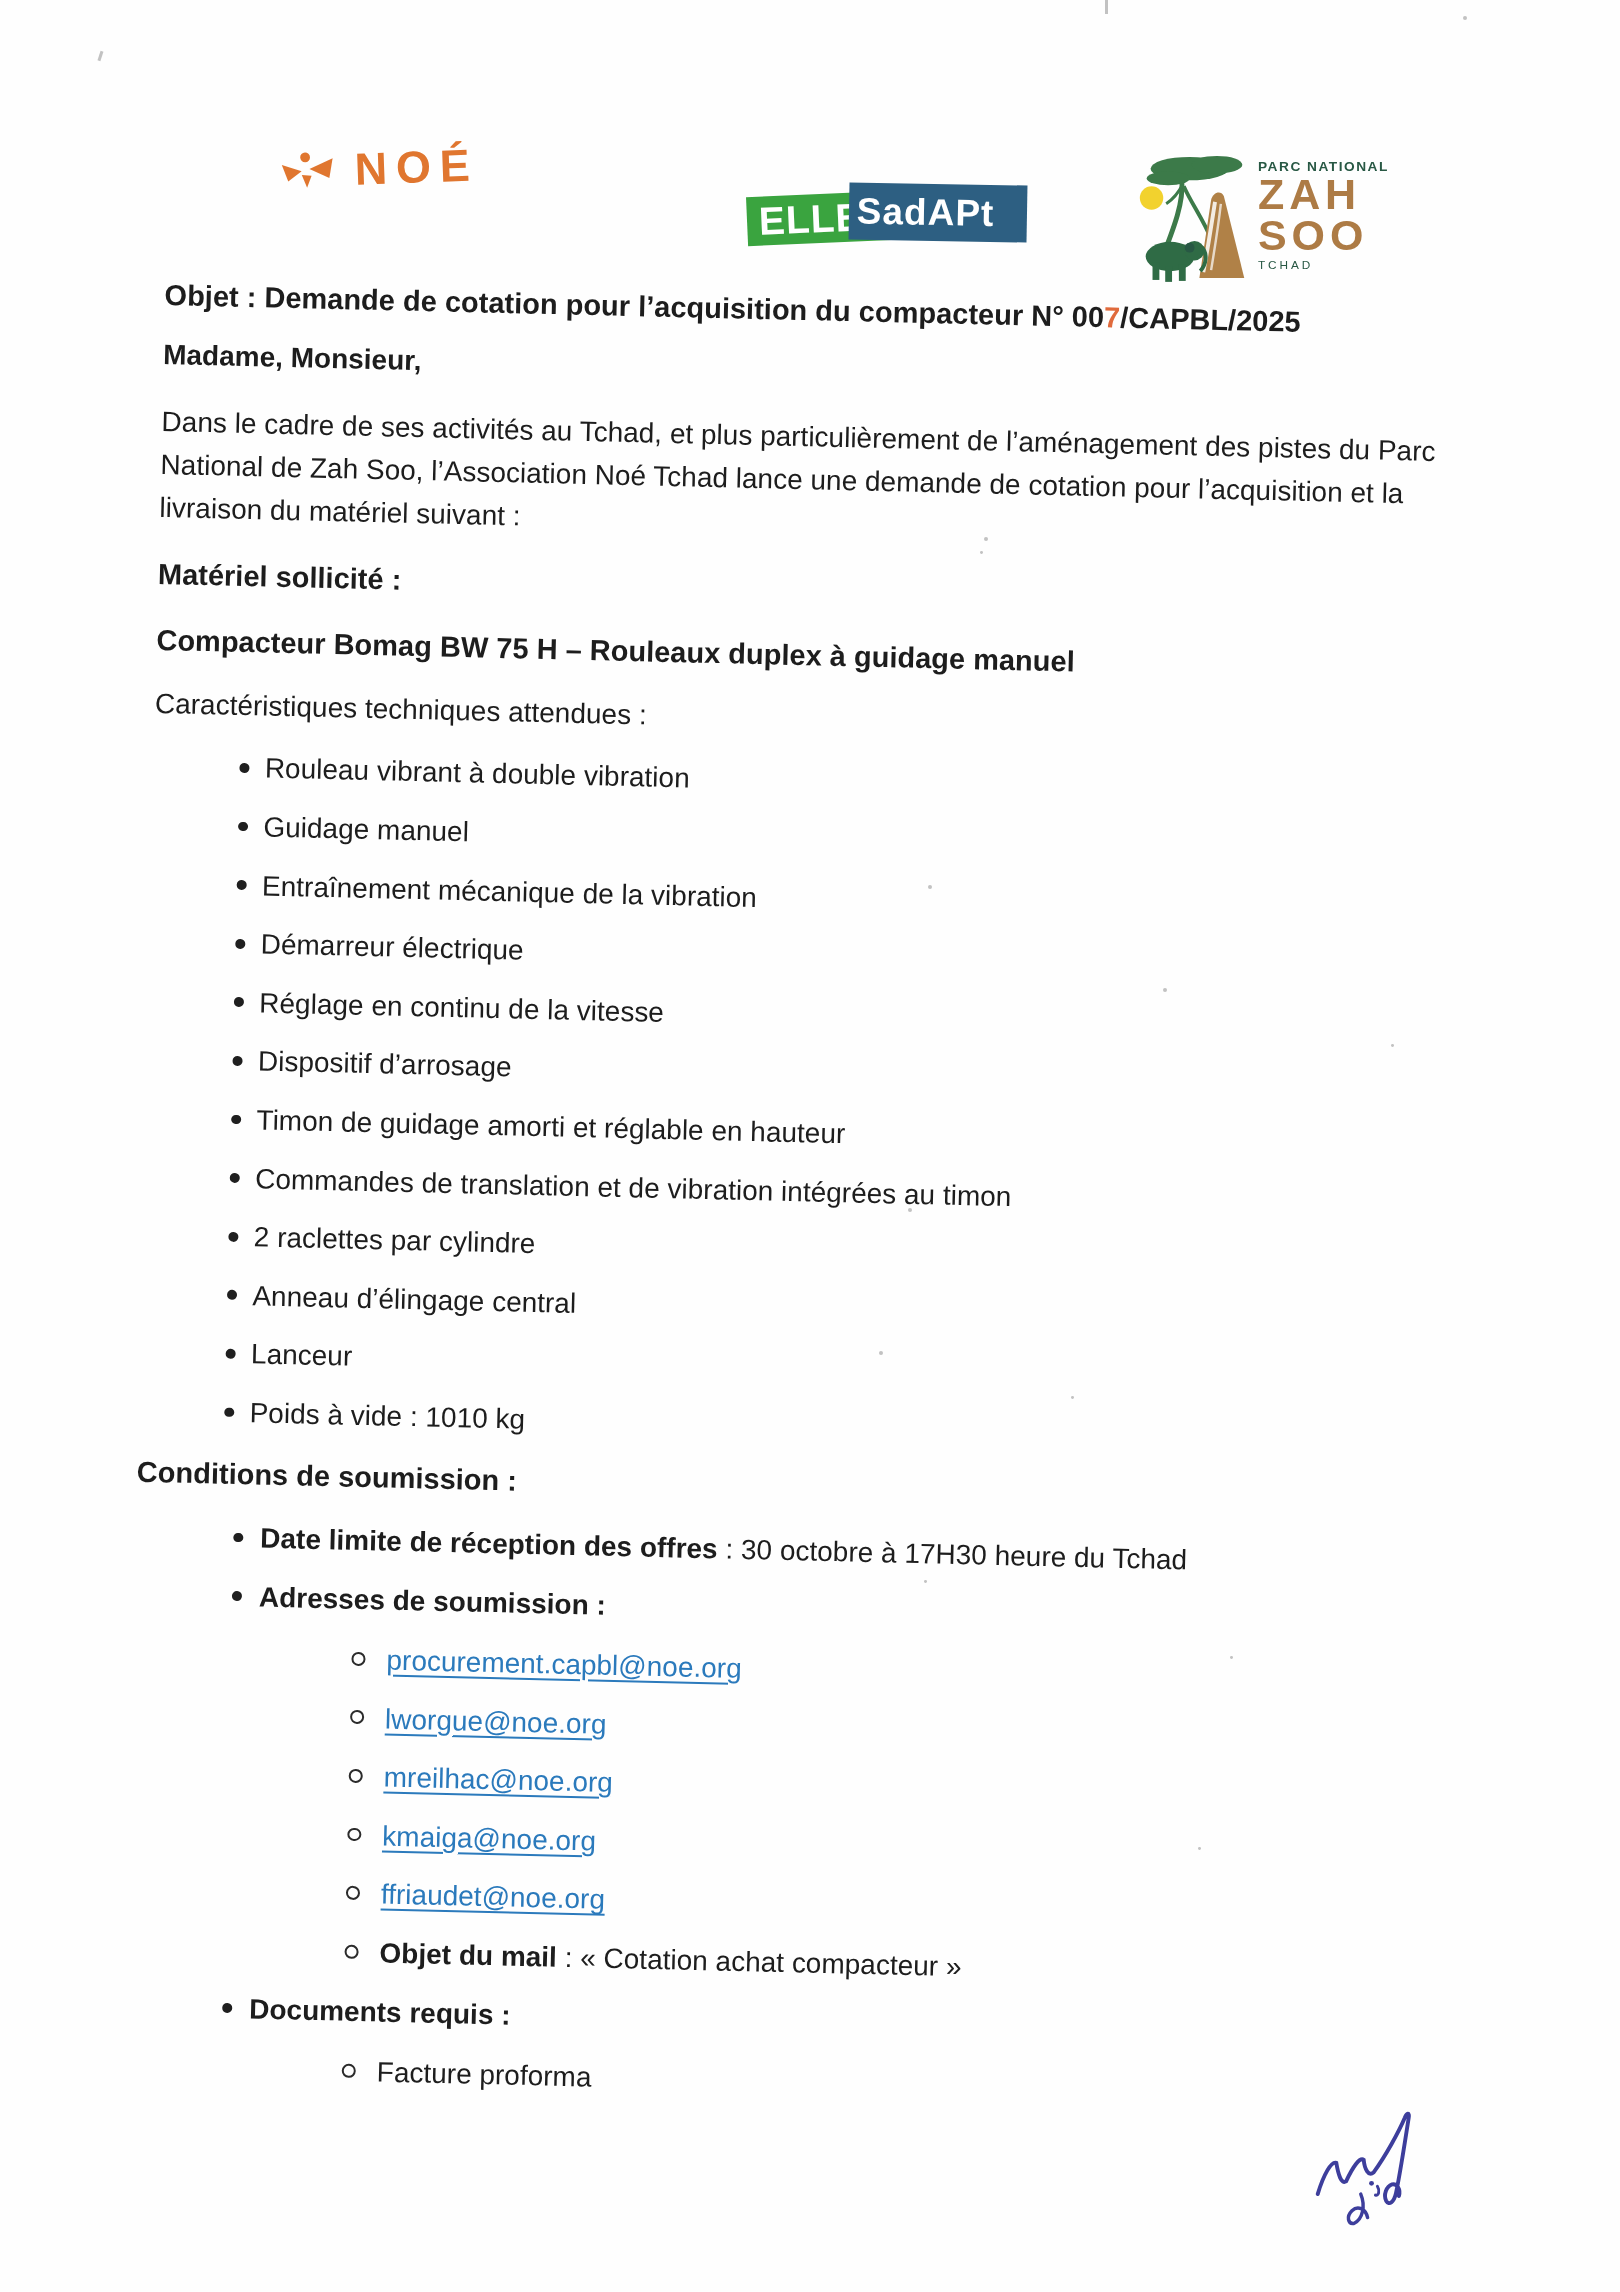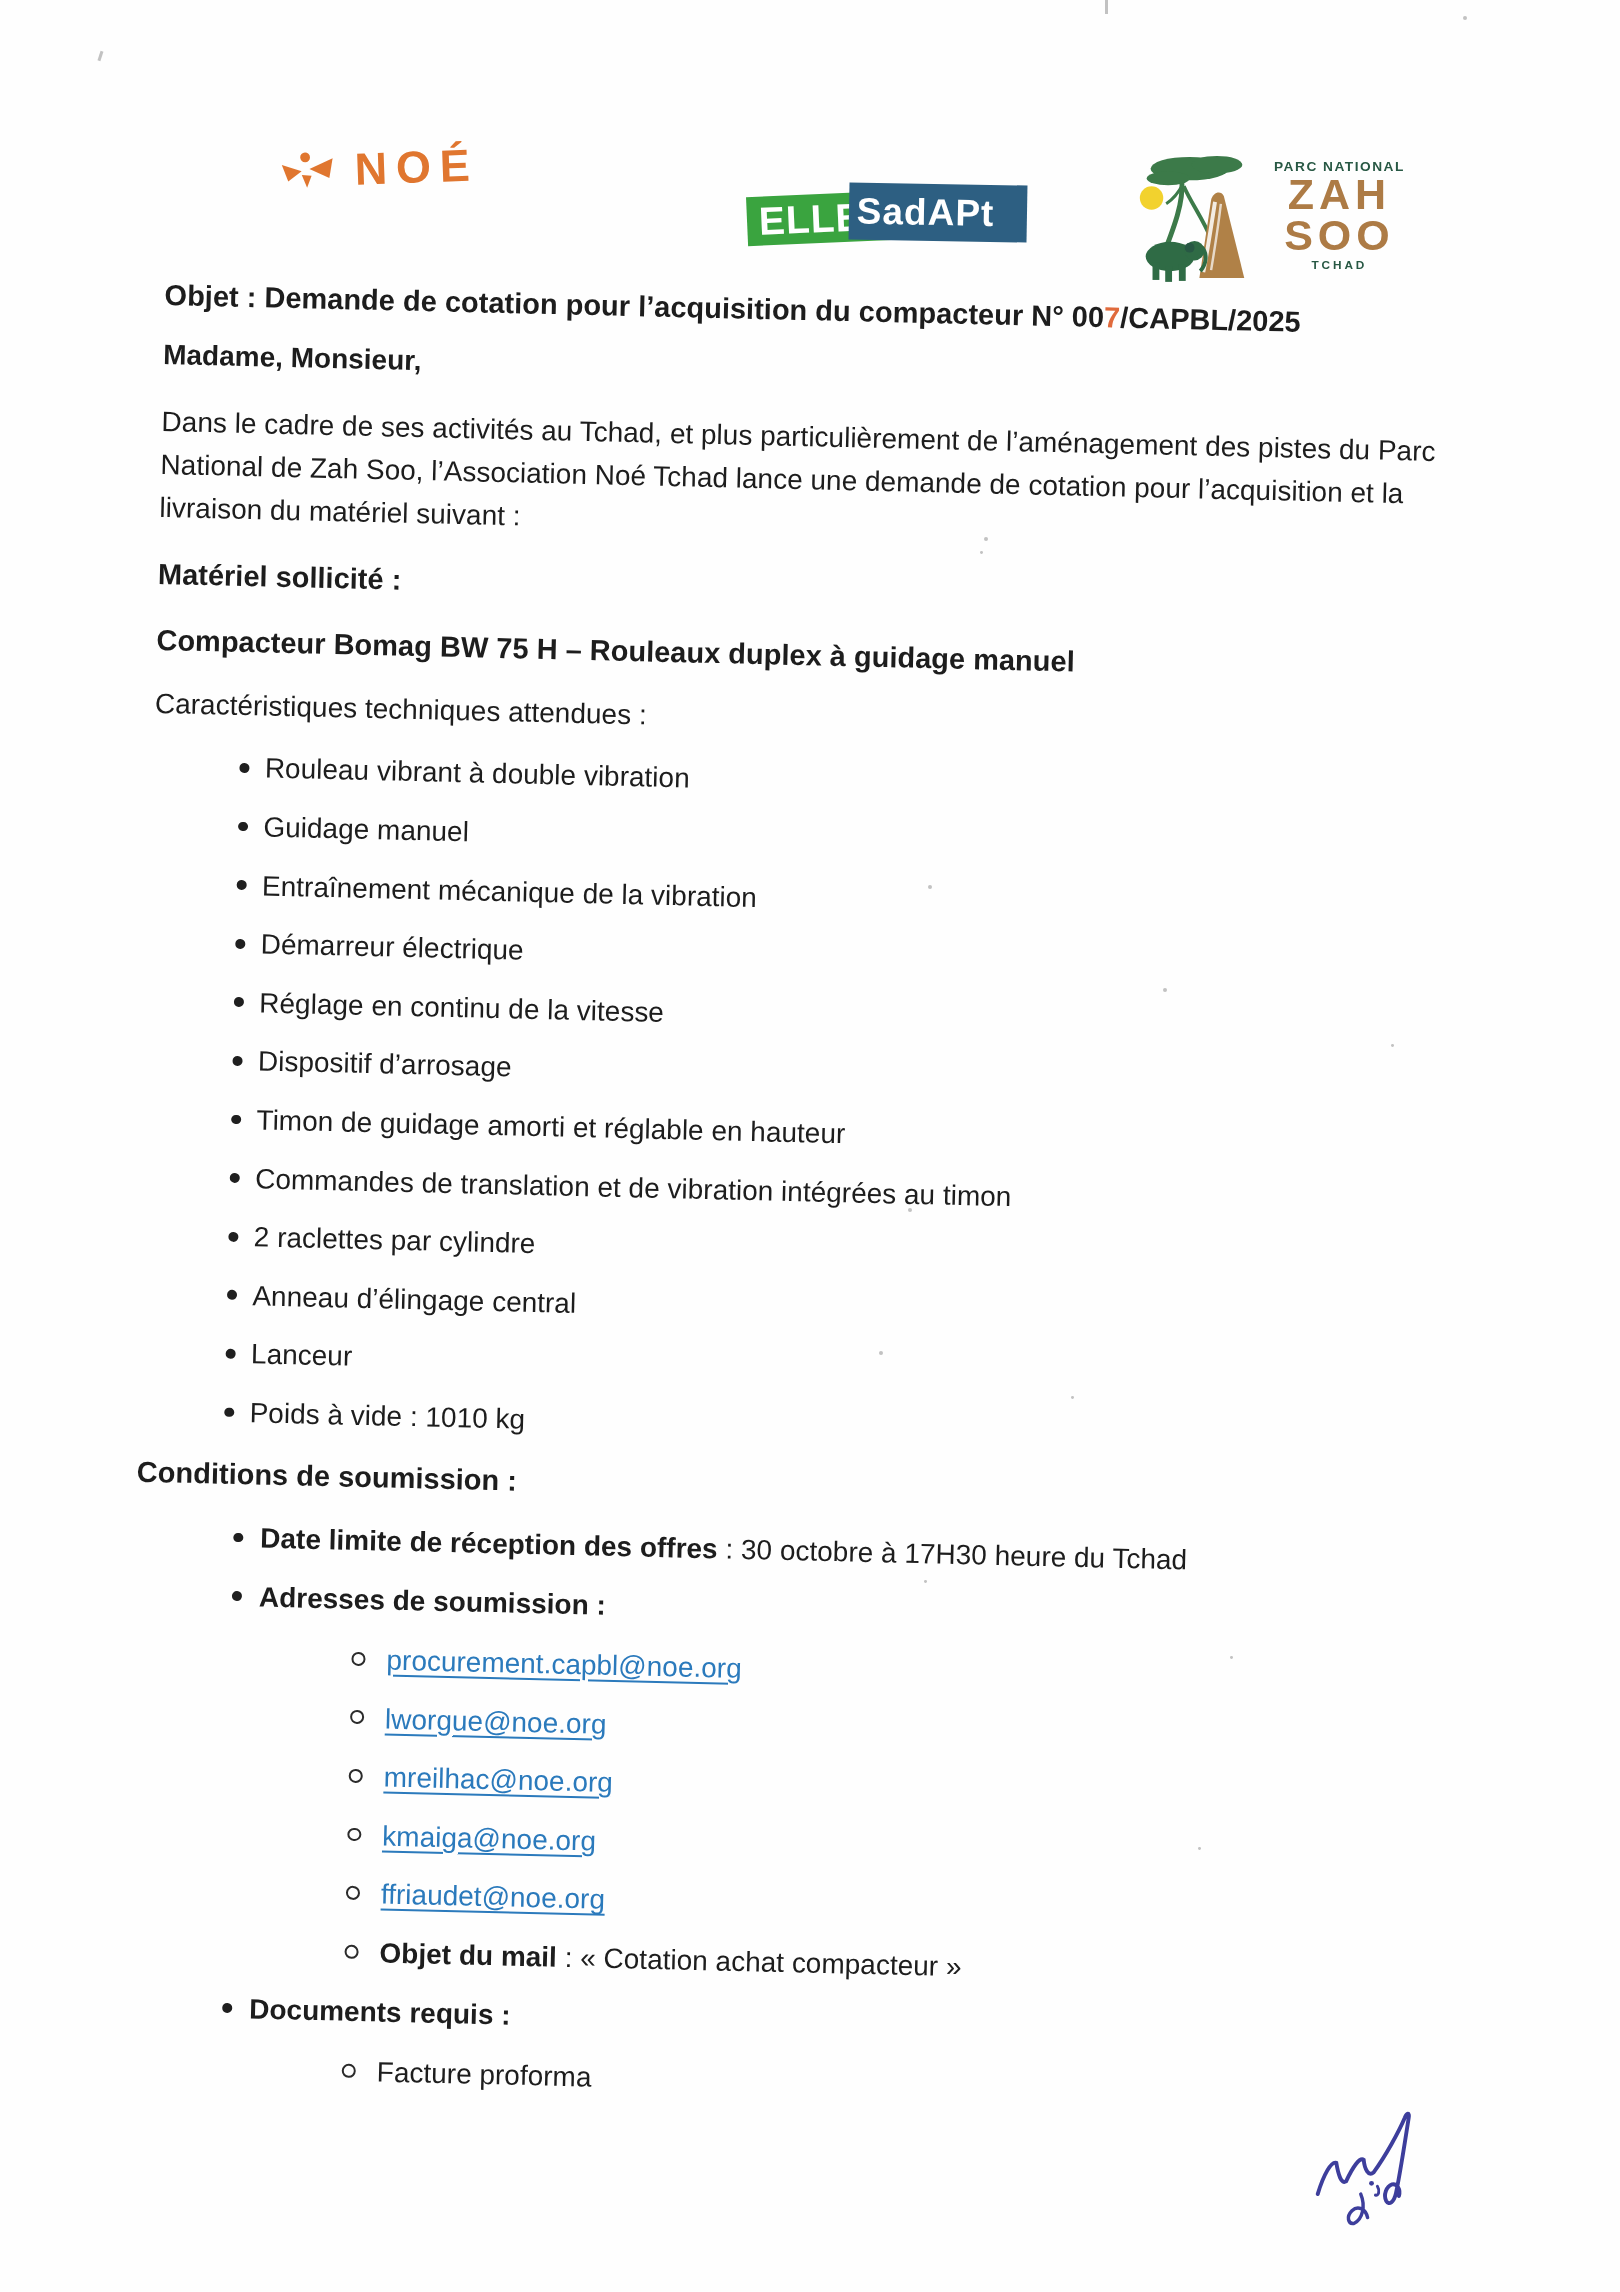--- a/index.html
+++ b/index.html
@@ -31,24 +31,24 @@
   .elle-blue {
     position:absolute; left:102px; top:2px; width:178px; height:57px;
     background:#2d5f82; transform:rotate(1deg);
     display:flex; align-items:center; padding-left:7.8px;
   }
   .elle-green span { font-size:39px; font-weight:bold; color:#fff; letter-spacing:1px; }
   .elle-blue  span { font-size:37px; font-weight:bold; color:#fff; letter-spacing:1px; }
 
   .zahsoo-logo { position:absolute; left:1133px; top:143px; width:274px; height:147px; }
   .zahsoo-art  { position:absolute; left:0; top:0; }
-  .zahsoo-text { position:absolute; left:141px; top:15.7px; white-space:nowrap;text-align:center; }
+  .zahsoo-text { position:absolute; left:125px; top:15.7px; white-space:nowrap; }
   .zs-small  { font-size:13.7px; font-weight:bold; color:#285844; letter-spacing:1.5px; }
   .zs-big    { font-size:43px; font-weight:900; color:#ad7b45; letter-spacing:4.9px; line-height:41px; }
-  .zs-tchad  { font-size:11.8px; font-weight:bold; color:#285844; letter-spacing:2.9px; margin-top:2px; }
+  .zs-tchad  { font-size:11.8px; font-weight:normal; color:#285844; letter-spacing:2.9px; margin-top:2px; }
 
   
   .doc {
     position:absolute; left:165px; top:277px; width:1333px;
     transform:rotate(1.35deg); transform-origin:0 0;
     font-size:28px; line-height:37px; color:#1d1d1d;
   }
   .objet { font-size:29px; font-weight:bold; line-height:37px; }
   .objet .hl { color:#e06a3c; }
   .salutation { margin-top:21.6px; font-weight:bold; }

